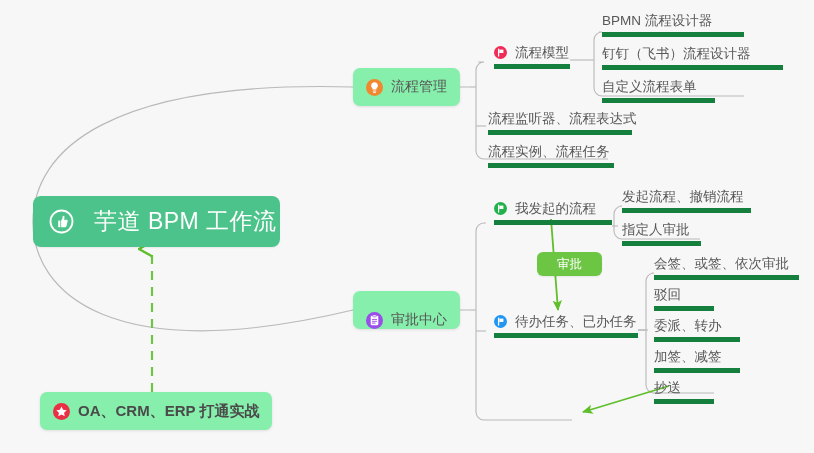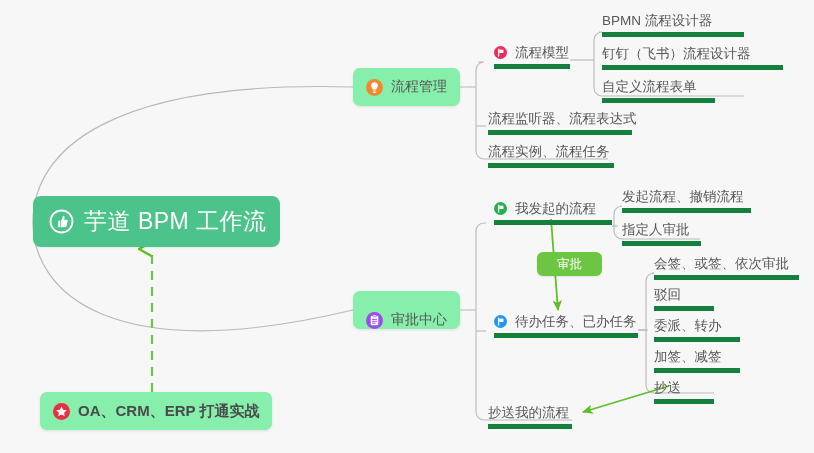--- a/index.html
+++ b/index.html
@@ -17,20 +17,21 @@
   .root-node{
     position:absolute;
     left:33px;top:196px;
     width:247px;height:51px;
     background:#4cc38a;
     border-radius:8px;
     display:flex;align-items:center;
     box-sizing:border-box;
     padding-left:16px;
     box-shadow:0 1px 2px rgba(0,0,0,.06);
+    gap:10px;
   }
   .root-label{
     color:#ffffff;
     font-size:23px;
     letter-spacing:.5px;
     margin-left:10px;
     white-space:nowrap;
   }
 
   
@@ -261,21 +262,18 @@
   <div class="tnode underlined" style="left:654px;top:317px;width:86px;">
     <span class="tn-label">委派、转办</span>
   </div>
   <div class="tnode underlined" style="left:654px;top:348px;width:86px;">
     <span class="tn-label">加签、减签</span>
   </div>
   <div class="tnode underlined" style="left:654px;top:379px;width:60px;">
     <span class="tn-label">抄送</span>
   </div>
 
-  <div class="tnode underlined" style="left:488px;top:404px;width:84px;">
-    <span class="tn-label">抄送我的流程</span>
-  </div>
 
   <div class="tag-green" id="tag-shenpi">
     <span>审批</span>
   </div>
 
 </div>
 
 </body></html>

